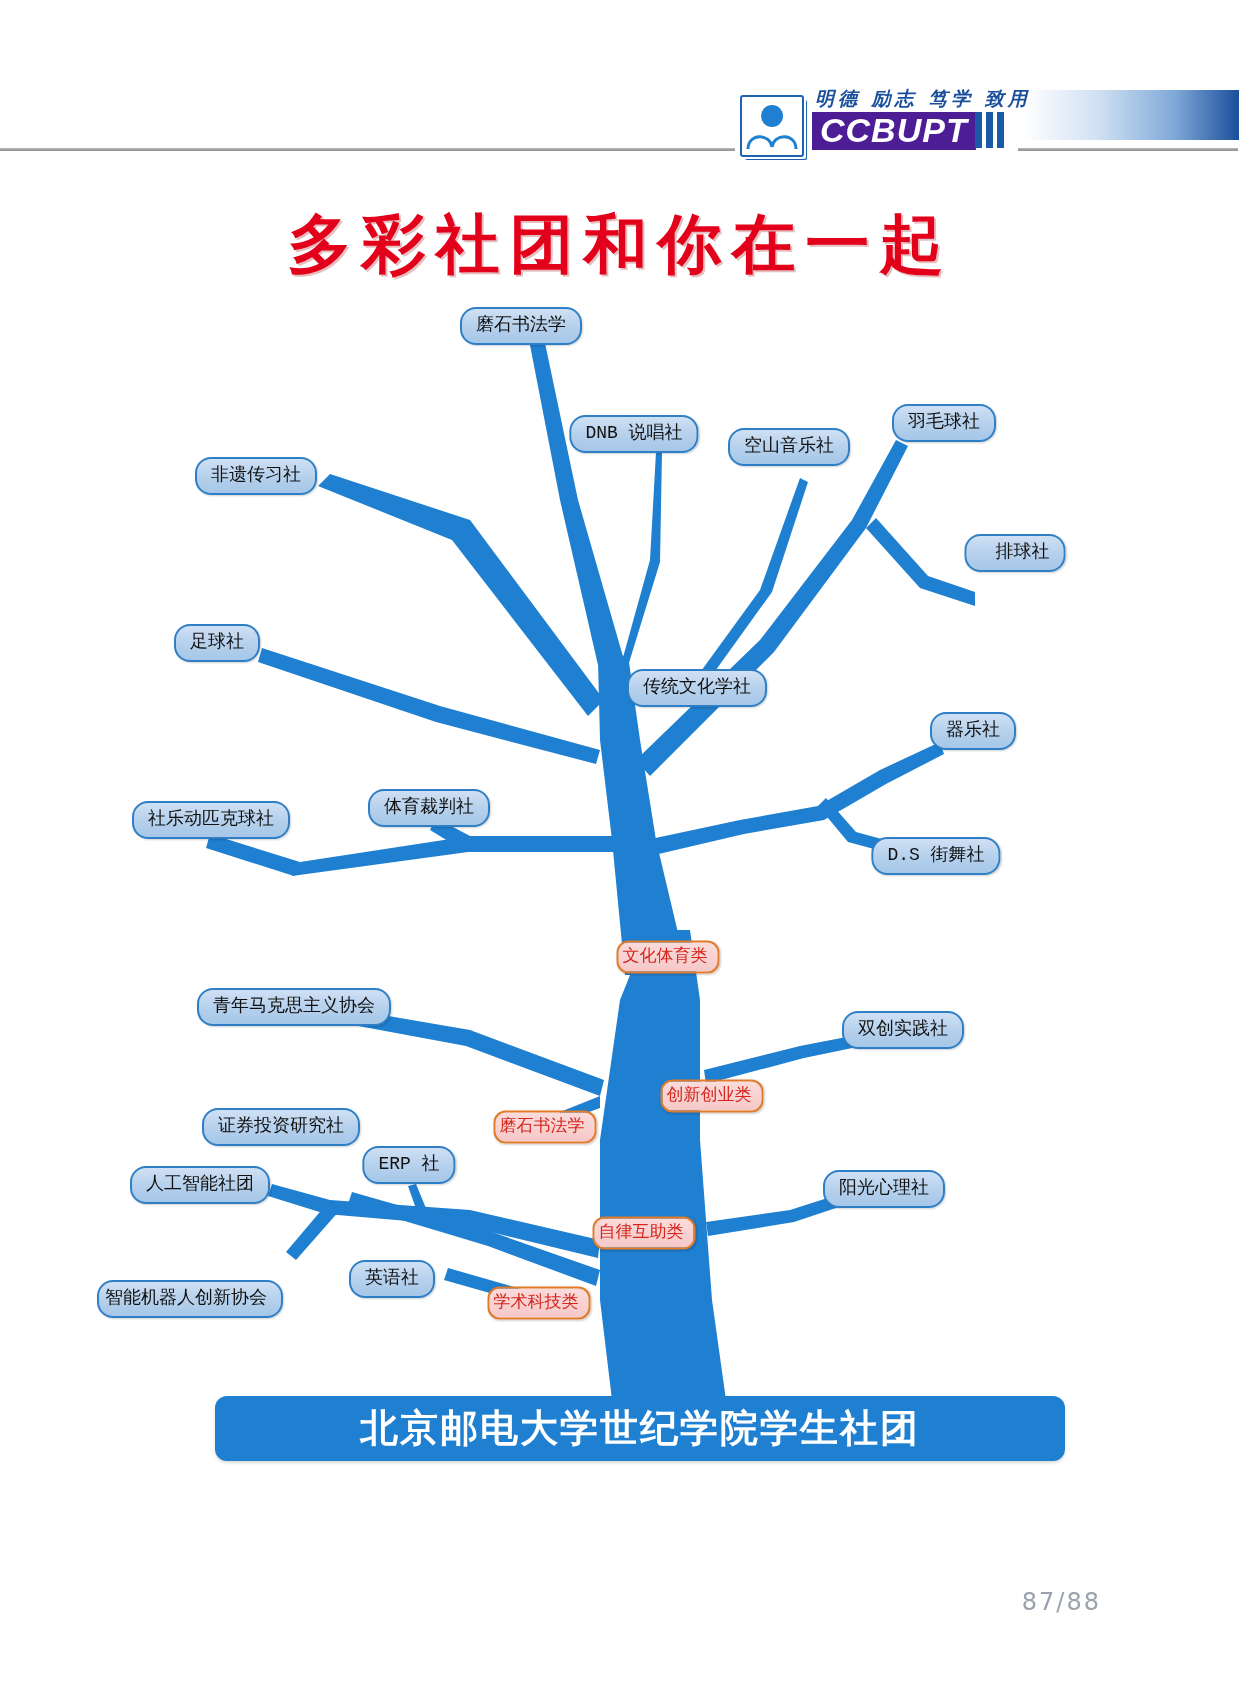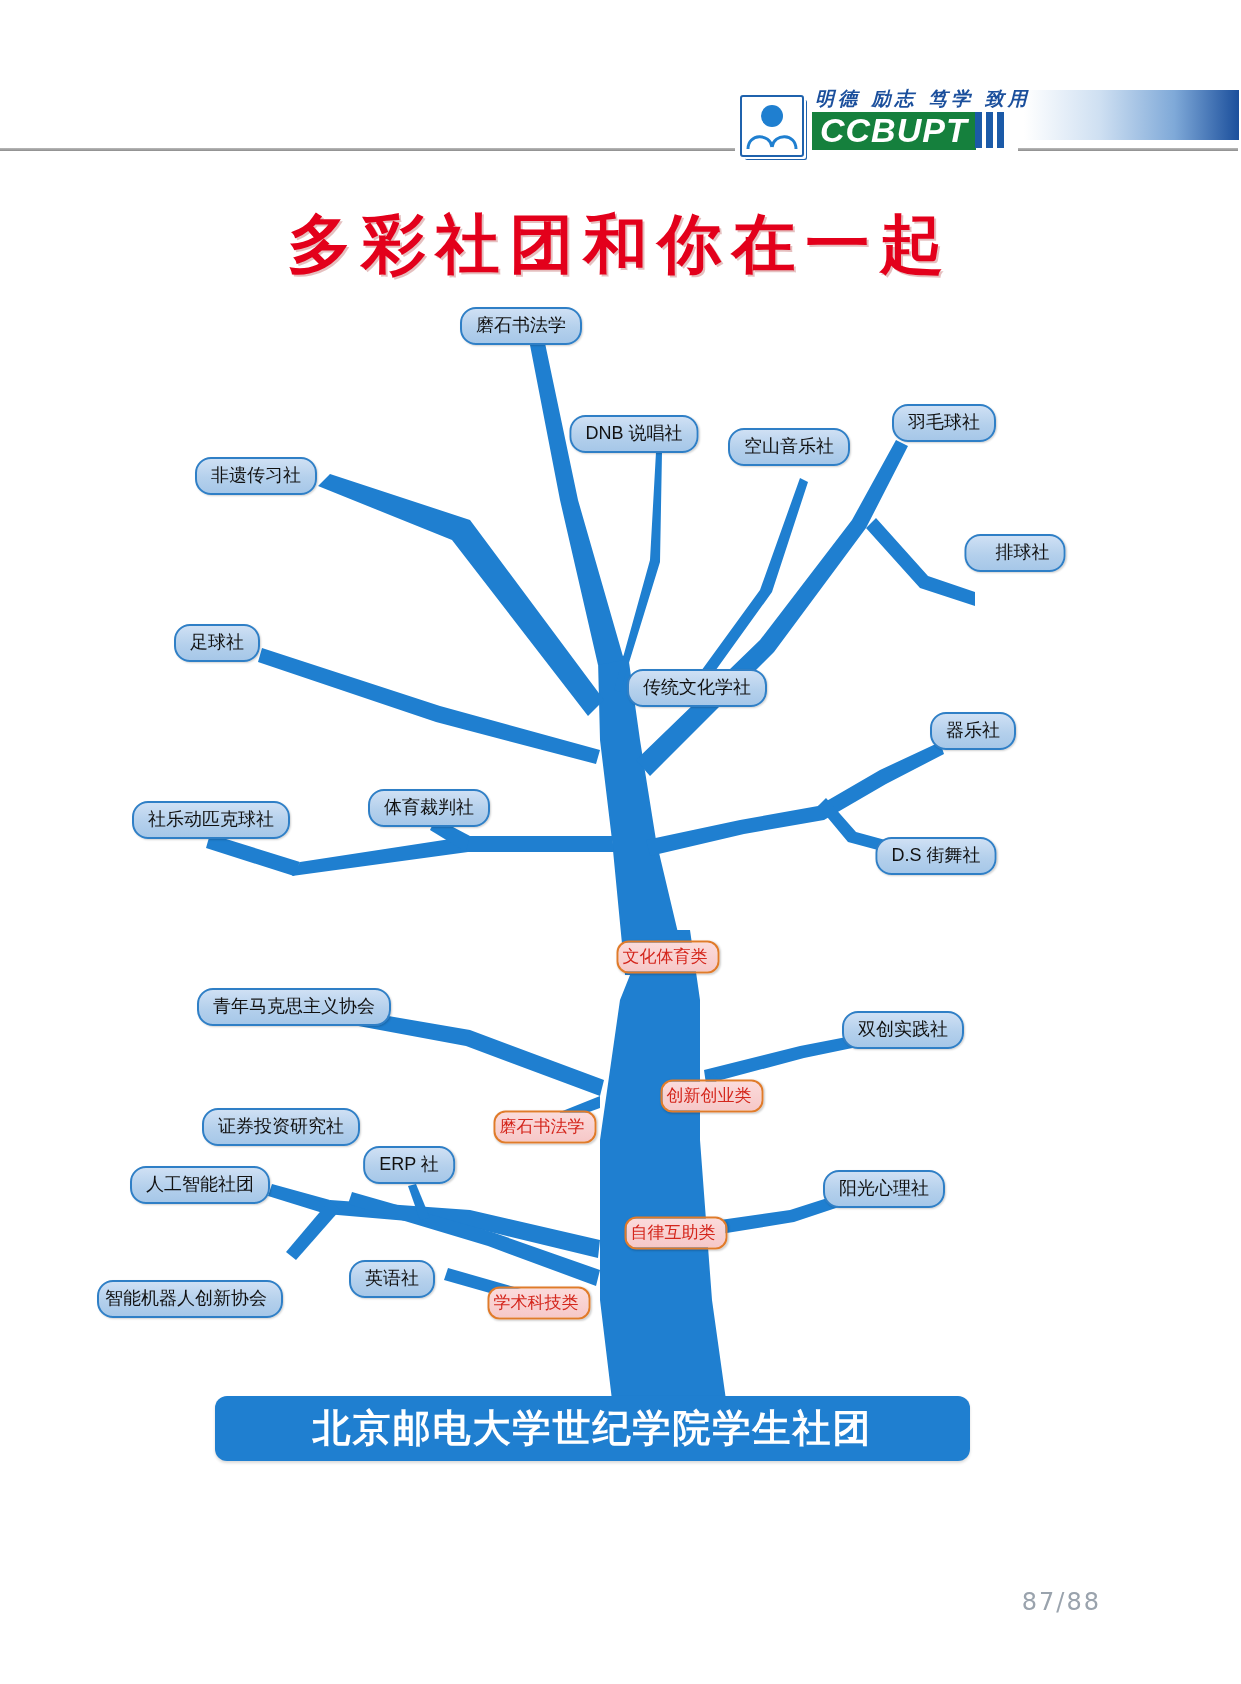--- a/index.html
+++ b/index.html
@@ -37,21 +37,21 @@
   }
   .logo-mark .arcs{position:absolute;left:4px;top:30px;width:52px;height:24px;}
   .motto{
     position:absolute;left:815px;top:86px;
     font-family:"DejaVu Sans",sans-serif;
     font-size:19px;font-weight:bold;font-style:italic;color:#1b4f9c;
     letter-spacing:4px;white-space:nowrap;
   }
   .ccbupt{
     position:absolute;left:812px;top:112px;
-    background:#15803d;color:#ffffff;
+    background:#4c1d95;color:#ffffff;
     font-size:34px;font-weight:bold;font-style:italic;
     padding:1px 8px 3px 8px;letter-spacing:1px;line-height:1;
     white-space:nowrap;
   }
   .bars{position:absolute;left:975px;top:112px;width:34px;height:36px;}
   .bars i{display:inline-block;width:7px;height:36px;background:#1b5aa8;margin-right:4px;}
 
   
   .title{
     position:absolute;left:0;top:212px;width:1241px;text-align:center;
@@ -70,34 +70,34 @@
     transform:translate(-50%,-50%);
     background:linear-gradient(to bottom,#cfe0f4 0%,#b4d0ec 55%,#a6c7e8 100%);
     border:2px solid #2f7fc6;
     border-radius:16px;
     color:#111111;
     font-size:18px;
     line-height:1;
     padding:7px 14px 9px 14px;
     white-space:nowrap;
     box-shadow:1px 1px 2px rgba(0,0,0,.18);
-    font-family:Liberation Sans, sans-serif;
+    font-family:Liberation Mono, monospace;
   }
   .node.cat{
     background:linear-gradient(to bottom,#fbdbdb 0%,#f6c8c8 100%);
     border:2px solid #e07b2a;
     color:#d4261c;
     font-size:17px;
     border-radius:12px;
     padding:5px 10px 7px 4px;
   }
 
   
   .banner{
-    position:absolute;left:215px;top:1396px;width:755px;height:65px;
+    position:absolute;left:215px;top:1396px;width:850px;height:65px;
     background:#1f7fd0;border-radius:12px;
     display:flex;align-items:center;justify-content:center;
     color:#ffffff;font-size:38px;font-weight:bold;letter-spacing:2px;
     font-family:"DejaVu Sans",sans-serif;
     box-shadow:0 2px 3px rgba(0,0,0,.15);
   }
   .pagenum{
     position:absolute;right:140px;top:1588px;
     font-family:"DejaVu Sans",sans-serif;
     font-size:24px;color:#9aa3ad;letter-spacing:2px;
@@ -174,21 +174,21 @@
       <path d="M706 1084 L712 1074 L718 1078 L712 1090 Z"></path>
 
       <path d="M706 1222 L790 1210 L840 1194 L842 1206 L794 1222 L708 1236 Z"></path>
     </g>
   </svg>
 
   <div id="category-layer">
       <div class="node cat" style="left: 668px; top: 957px;">文化体育类</div>
       <div class="node cat" style="left: 712px; top: 1096px;">创新创业类</div>
       <div class="node cat" style="left: 545px; top: 1127px;">磨石书法学</div>
-      <div class="node cat" style="left: 676px; top: 1233px; text-align: center;">自律互助类</div>
+      <div class="node cat" style="left: 644px; top: 1233px; text-align: center;">自律互助类</div>
       <div class="node cat" style="left: 539px; top: 1295px; margin-top: 8px;">学术科技类</div>
     </div>
 
   <div id="club-layer">
       <div class="node" style="left: 521px; top: 326px;">磨石书法学</div>
       <div class="node" style="left: 634px; top: 434px;">DNB 说唱社</div>
       <div class="node" style="left: 789px; top: 447px;">空山音乐社</div>
       <div class="node" style="left: 944px; top: 423px;">羽毛球社</div>
       <div class="node" style="left: 256px; top: 476px;">非遗传习社</div>
       <div class="node" style="left: 1015px; top: 553px; padding-left: 29px;">排球社</div>

